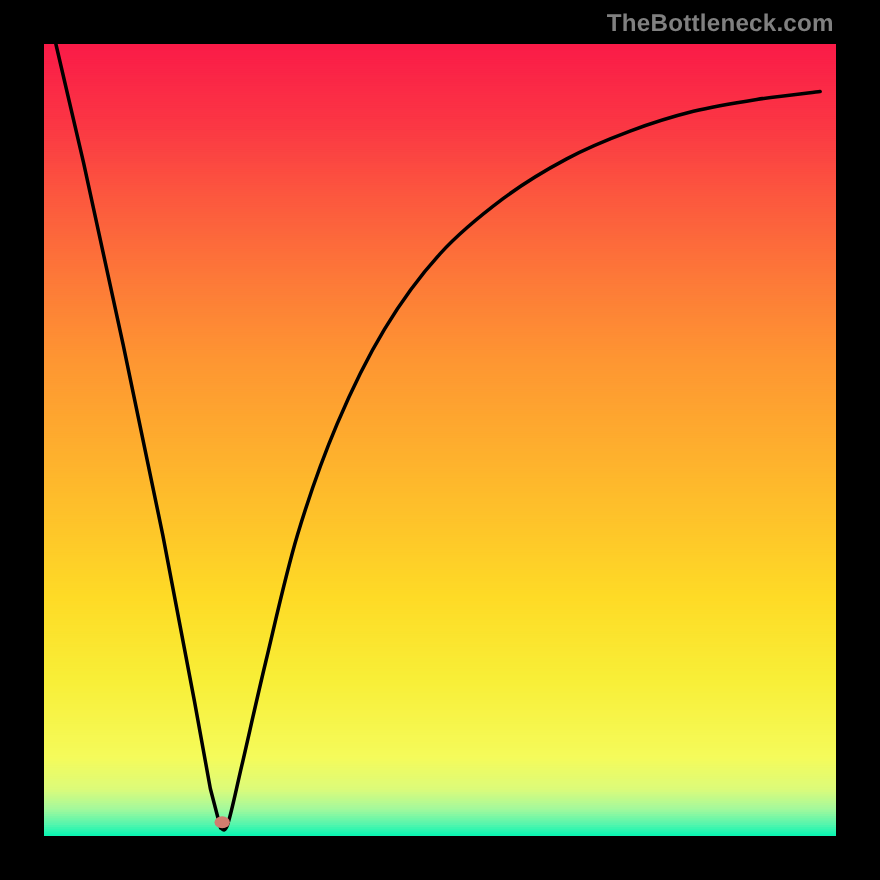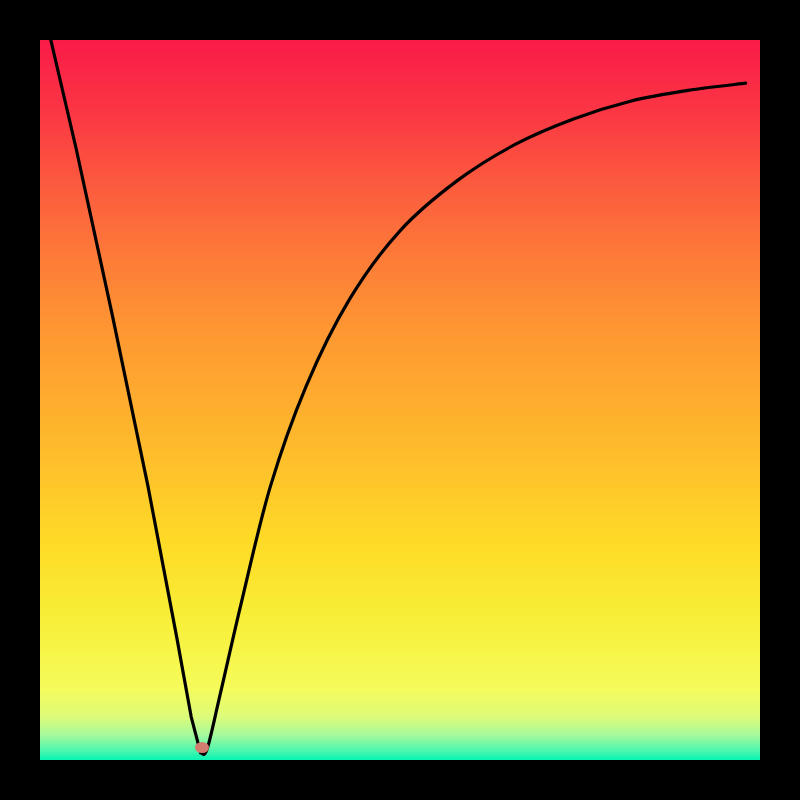--- a/index.html
+++ b/index.html
@@ -55,20 +55,21 @@
     position: absolute;
     width: 14px;
     height: 11px;
     border-radius: 50%;
   }
 </style>
 </head>
 <body>
 
 <div class="frame">
+  <div class="watermark">TheBottleneck.com</div>
   <div class="plot">
     <div class="gradient" id="gradient">
         <div class="gradient-band" style="top: 0px; height: 3px; background: rgb(250, 27, 72);"></div>
         <div class="gradient-band" style="top: 2px; height: 3px; background: rgb(250, 28, 72);"></div>
         <div class="gradient-band" style="top: 4px; height: 3px; background: rgb(250, 29, 72);"></div>
         <div class="gradient-band" style="top: 6px; height: 3px; background: rgb(250, 30, 72);"></div>
         <div class="gradient-band" style="top: 8px; height: 3px; background: rgb(250, 30, 72);"></div>
         <div class="gradient-band" style="top: 10px; height: 3px; background: rgb(250, 31, 71);"></div>
         <div class="gradient-band" style="top: 12px; height: 3px; background: rgb(250, 32, 71);"></div>
         <div class="gradient-band" style="top: 14px; height: 3px; background: rgb(250, 33, 71);"></div>

